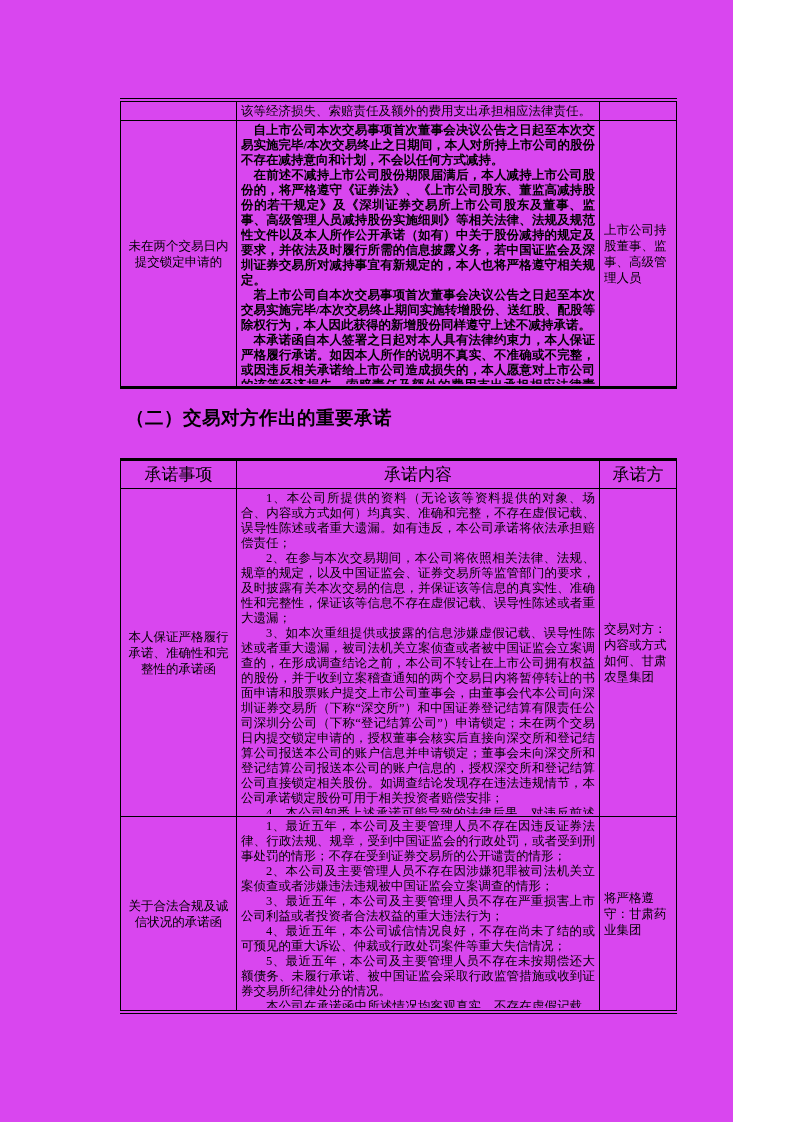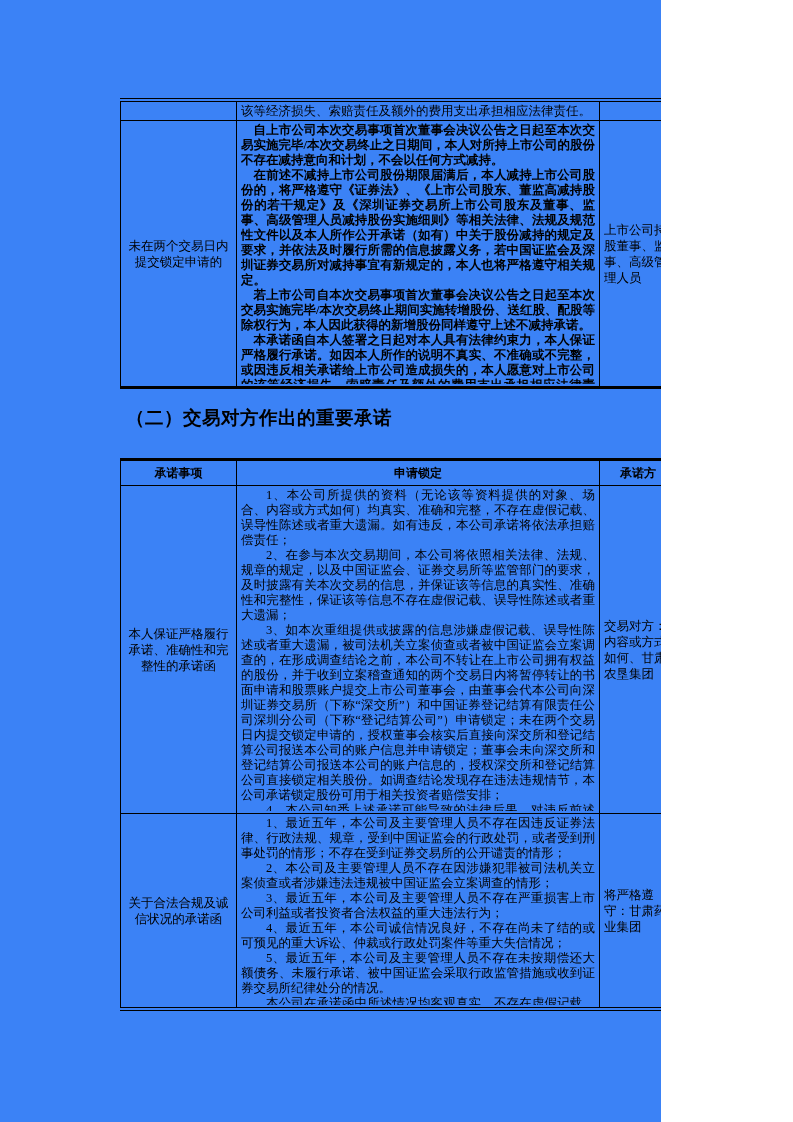--- a/index.html
+++ b/index.html
@@ -1,20 +1,20 @@
 <!DOCTYPE html>
 <html><head>
 <meta charset="utf-8">
 <style>
   html, body { margin: 0; padding: 0; background: #ffffff; }
   .page {
     position: relative;
-    width: 661px;
+    width: 733px;
     height: 1122px;
-    background: #3b82f6;
+    background: #d946ef;
     color: #000000;
     font-family: "Liberation Serif", "DejaVu Serif", serif;
     overflow: hidden;
   }
   .content {
     position: absolute;
     left: 120px;
     top: 98px;
     width: 556px;
   }
@@ -53,25 +53,25 @@
   table.t1 .c-content p { text-indent: 1em; }
   table.t1 tr.row-cont .c-content p { text-indent: 0; }
   table.t2 .c-content p { text-indent: 2em; }
 
   .clip-t1r1 { height: 14px; }
   .clip-t1r2 { height: 261px; font-weight: bold; }
   .clip-t2r1 { height: 323px; }
   .clip-t2r2 { height: 189px; }
 
   .t2 th {
-    font-weight: bold;
+    font-weight: normal;
     text-align: center;
     vertical-align: middle;
     height: 20px;
-    font-size: 12px;
+    font-size: 17px;
     border-top: none;
   }
 
   .section-heading {
     margin: 16px 0 0 6px;
     font-size: 18.5px;
     font-weight: bold;
     line-height: 26px;
     letter-spacing: 0.5px;
   }
@@ -129,21 +129,21 @@
     <div class="t2-wrap">
       <table class="doc-table t2">
         <colgroup>
           <col class="col-item">
             <col class="col-body">
             <col class="col-party">
         </colgroup>
         <tbody>
             <tr>
           <th>承诺事项</th>
-          <th>申请锁定</th>
+          <th>承诺内容</th>
           <th>承诺方</th>
         </tr>
         <tr>
           <td class="c-item">本人保证严格履行承诺、准确性和完整性的承诺函</td>
           <td class="c-content">
             <div class="clip clip-t2r1">
               <p>1、本公司所提供的资料（无论该等资料提供的对象、场合、内容或方式如何）均真实、准确和完整，不存在虚假记载、误导性陈述或者重大遗漏。如有违反，本公司承诺将依法承担赔偿责任；</p>
               <p>2、在参与本次交易期间，本公司将依照相关法律、法规、规章的规定，以及中国证监会、证券交易所等监管部门的要求，及时披露有关本次交易的信息，并保证该等信息的真实性、准确性和完整性，保证该等信息不存在虚假记载、误导性陈述或者重大遗漏；</p>
               <p>3、如本次重组提供或披露的信息涉嫌虚假记载、误导性陈述或者重大遗漏，被司法机关立案侦查或者被中国证监会立案调查的，在形成调查结论之前，本公司不转让在上市公司拥有权益的股份，并于收到立案稽查通知的两个交易日内将暂停转让的书面申请和股票账户提交上市公司董事会，由董事会代本公司向深圳证券交易所（下称“深交所”）和中国证券登记结算有限责任公司深圳分公司（下称“登记结算公司”）申请锁定；未在两个交易日内提交锁定申请的，授权董事会核实后直接向深交所和登记结算公司报送本公司的账户信息并申请锁定；董事会未向深交所和登记结算公司报送本公司的账户信息的，授权深交所和登记结算公司直接锁定相关股份。如调查结论发现存在违法违规情节，本公司承诺锁定股份可用于相关投资者赔偿安排；</p>
               <p>4、本公司知悉上述承诺可能导致的法律后果，对违反前述承诺的行为，本公司将承担个别和连带的法律责任。</p>

